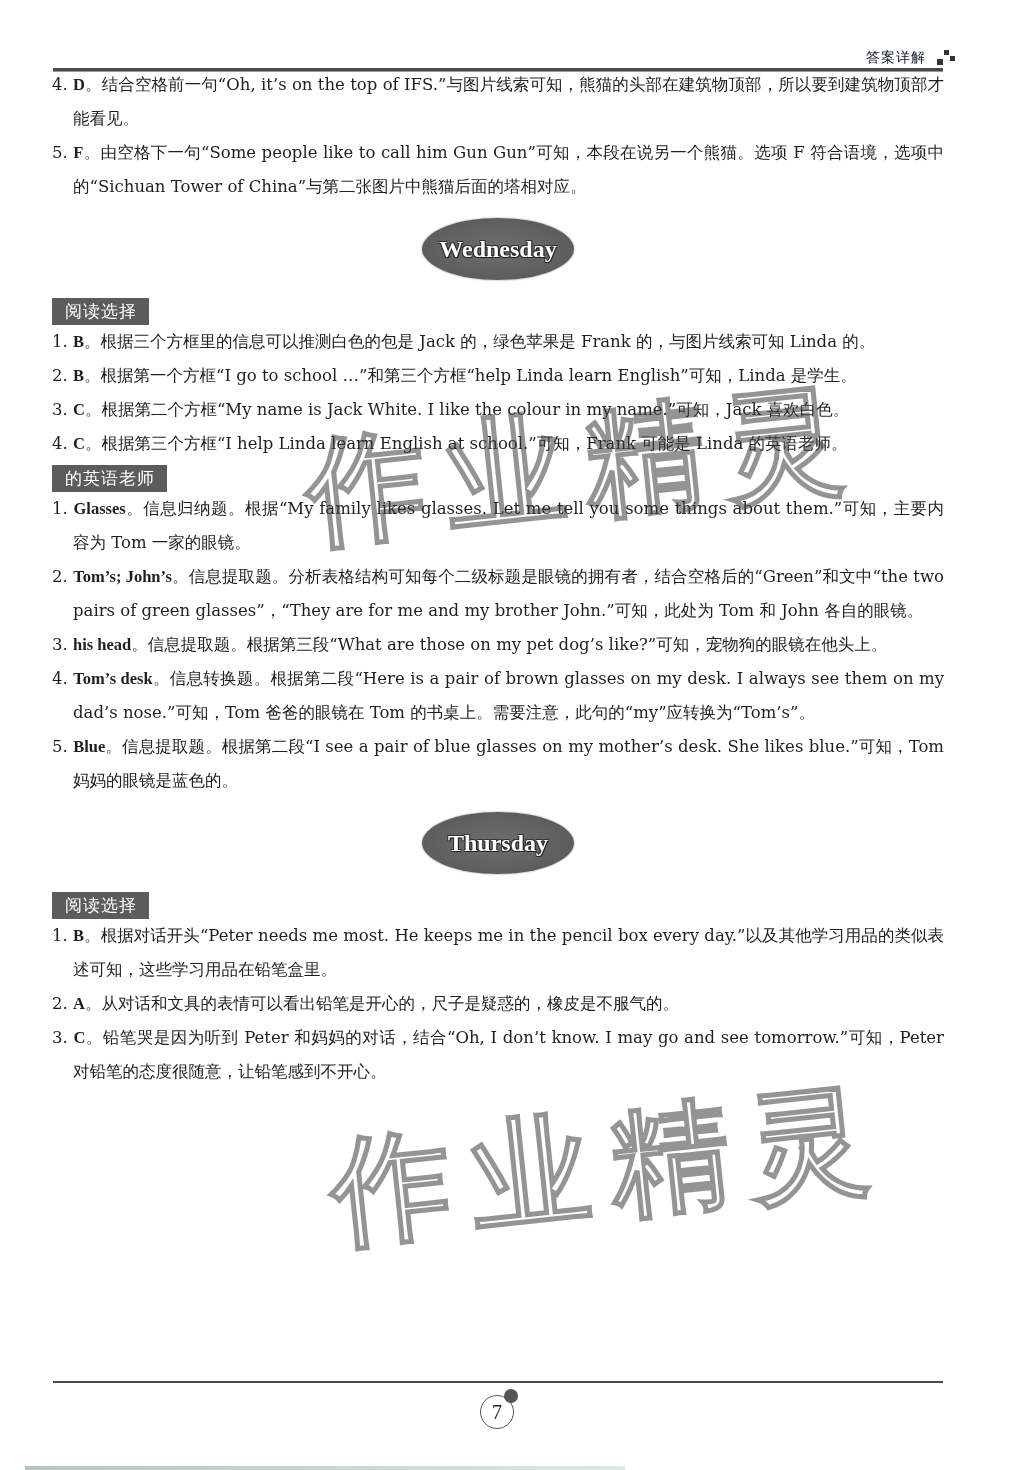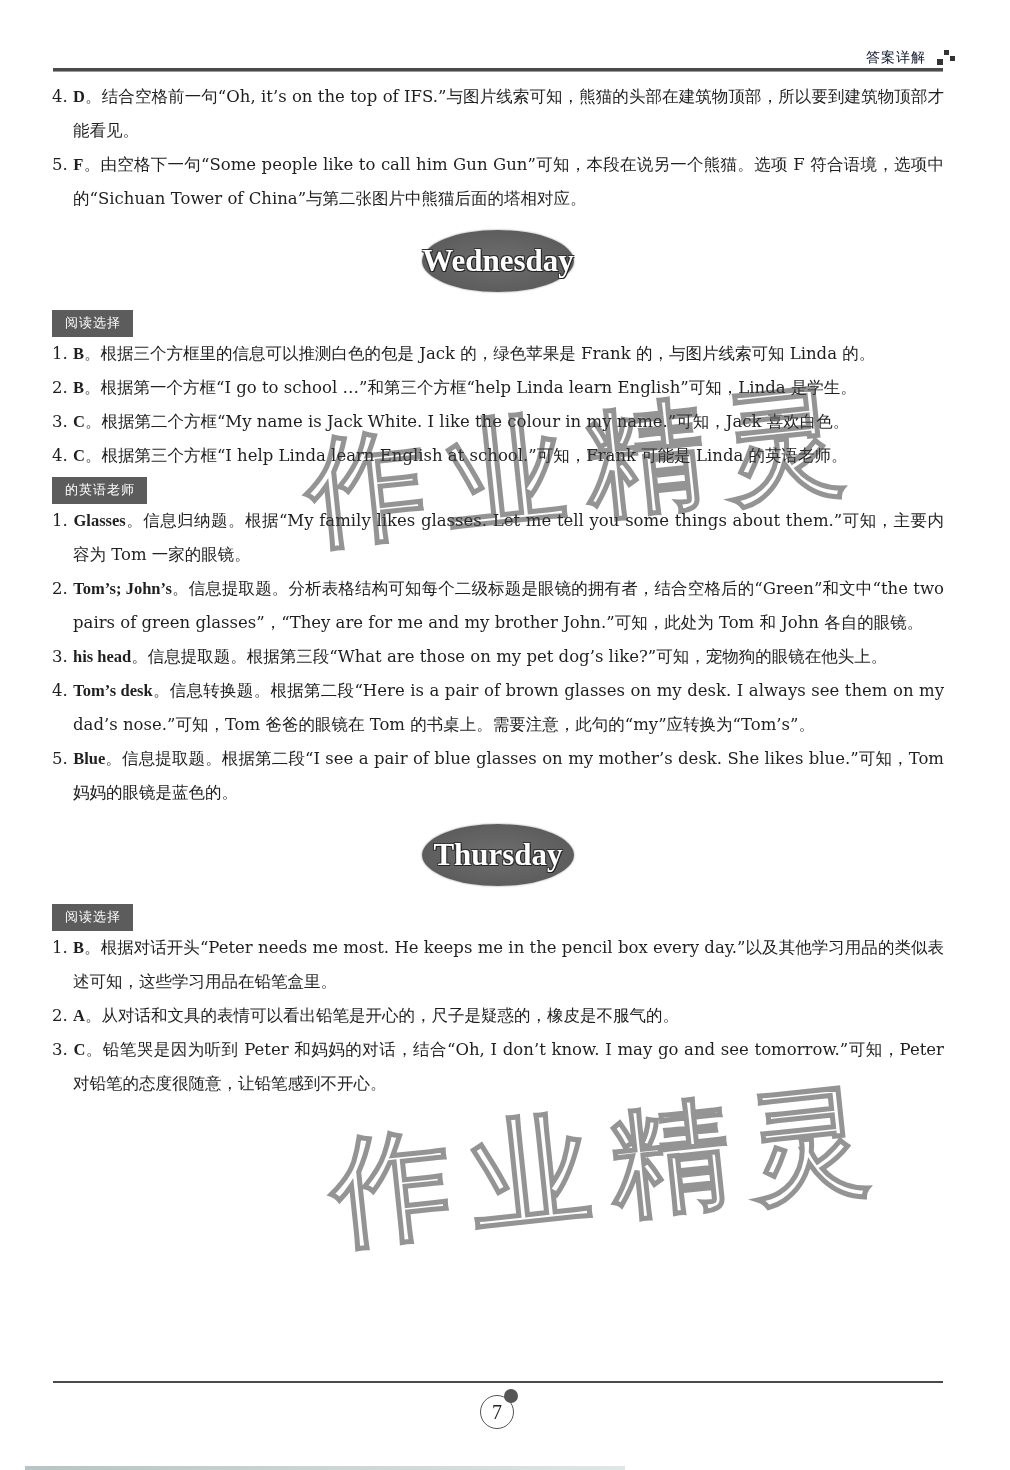--- a/index.html
+++ b/index.html
@@ -39,21 +39,21 @@
       position: absolute;
       top: 68px;
       left: 53px;
       width: 890px;
       height: 3px;
       background: #4a4a4a;
       border-bottom: 1px solid #999;
     }
     .content {
       position: absolute;
-      top: 80px;
+      top: 68px;
       left: 52px;
       width: 892px;
     }
     .item {
       font-size: 16.5px;
       line-height: 34px;
       padding-left: 21px;
       text-indent: -21px;
       text-align: justify;
       margin: 0;
@@ -73,30 +73,30 @@
       border-radius: 50%;
       background: radial-gradient(ellipse at center, #6e6e6e 0%, #5d5d5d 70%, #545454 100%);
       display: flex;
       align-items: center;
       justify-content: center;
       box-shadow: 0 0 2px #888;
     }
     .day-oval span {
       font-family: "Liberation Serif", "DejaVu Serif", serif;
       font-weight: bold;
-      font-size: 31px;
+      font-size: 24px;
       color: #ffffff;
       text-shadow: 1px 1px 0 #222, -1px -1px 0 #333, 1px -1px 0 #333, -1px 1px 0 #333;
     }
     .section-label {
       display: inline-block;
       background: #5c5c5c;
       color: #ffffff;
       font-family: "DejaVu Sans", "Liberation Sans", sans-serif;
-      font-size: 13px;
+      font-size: 17px;
       padding: 1px 12px 2px 13px;
       letter-spacing: 1px;
       margin: 4px 0 0 0;
       line-height: 24px;
     }
     .footer-rule {
       position: absolute;
       top: 1381px;
       left: 53px;
       width: 890px;

